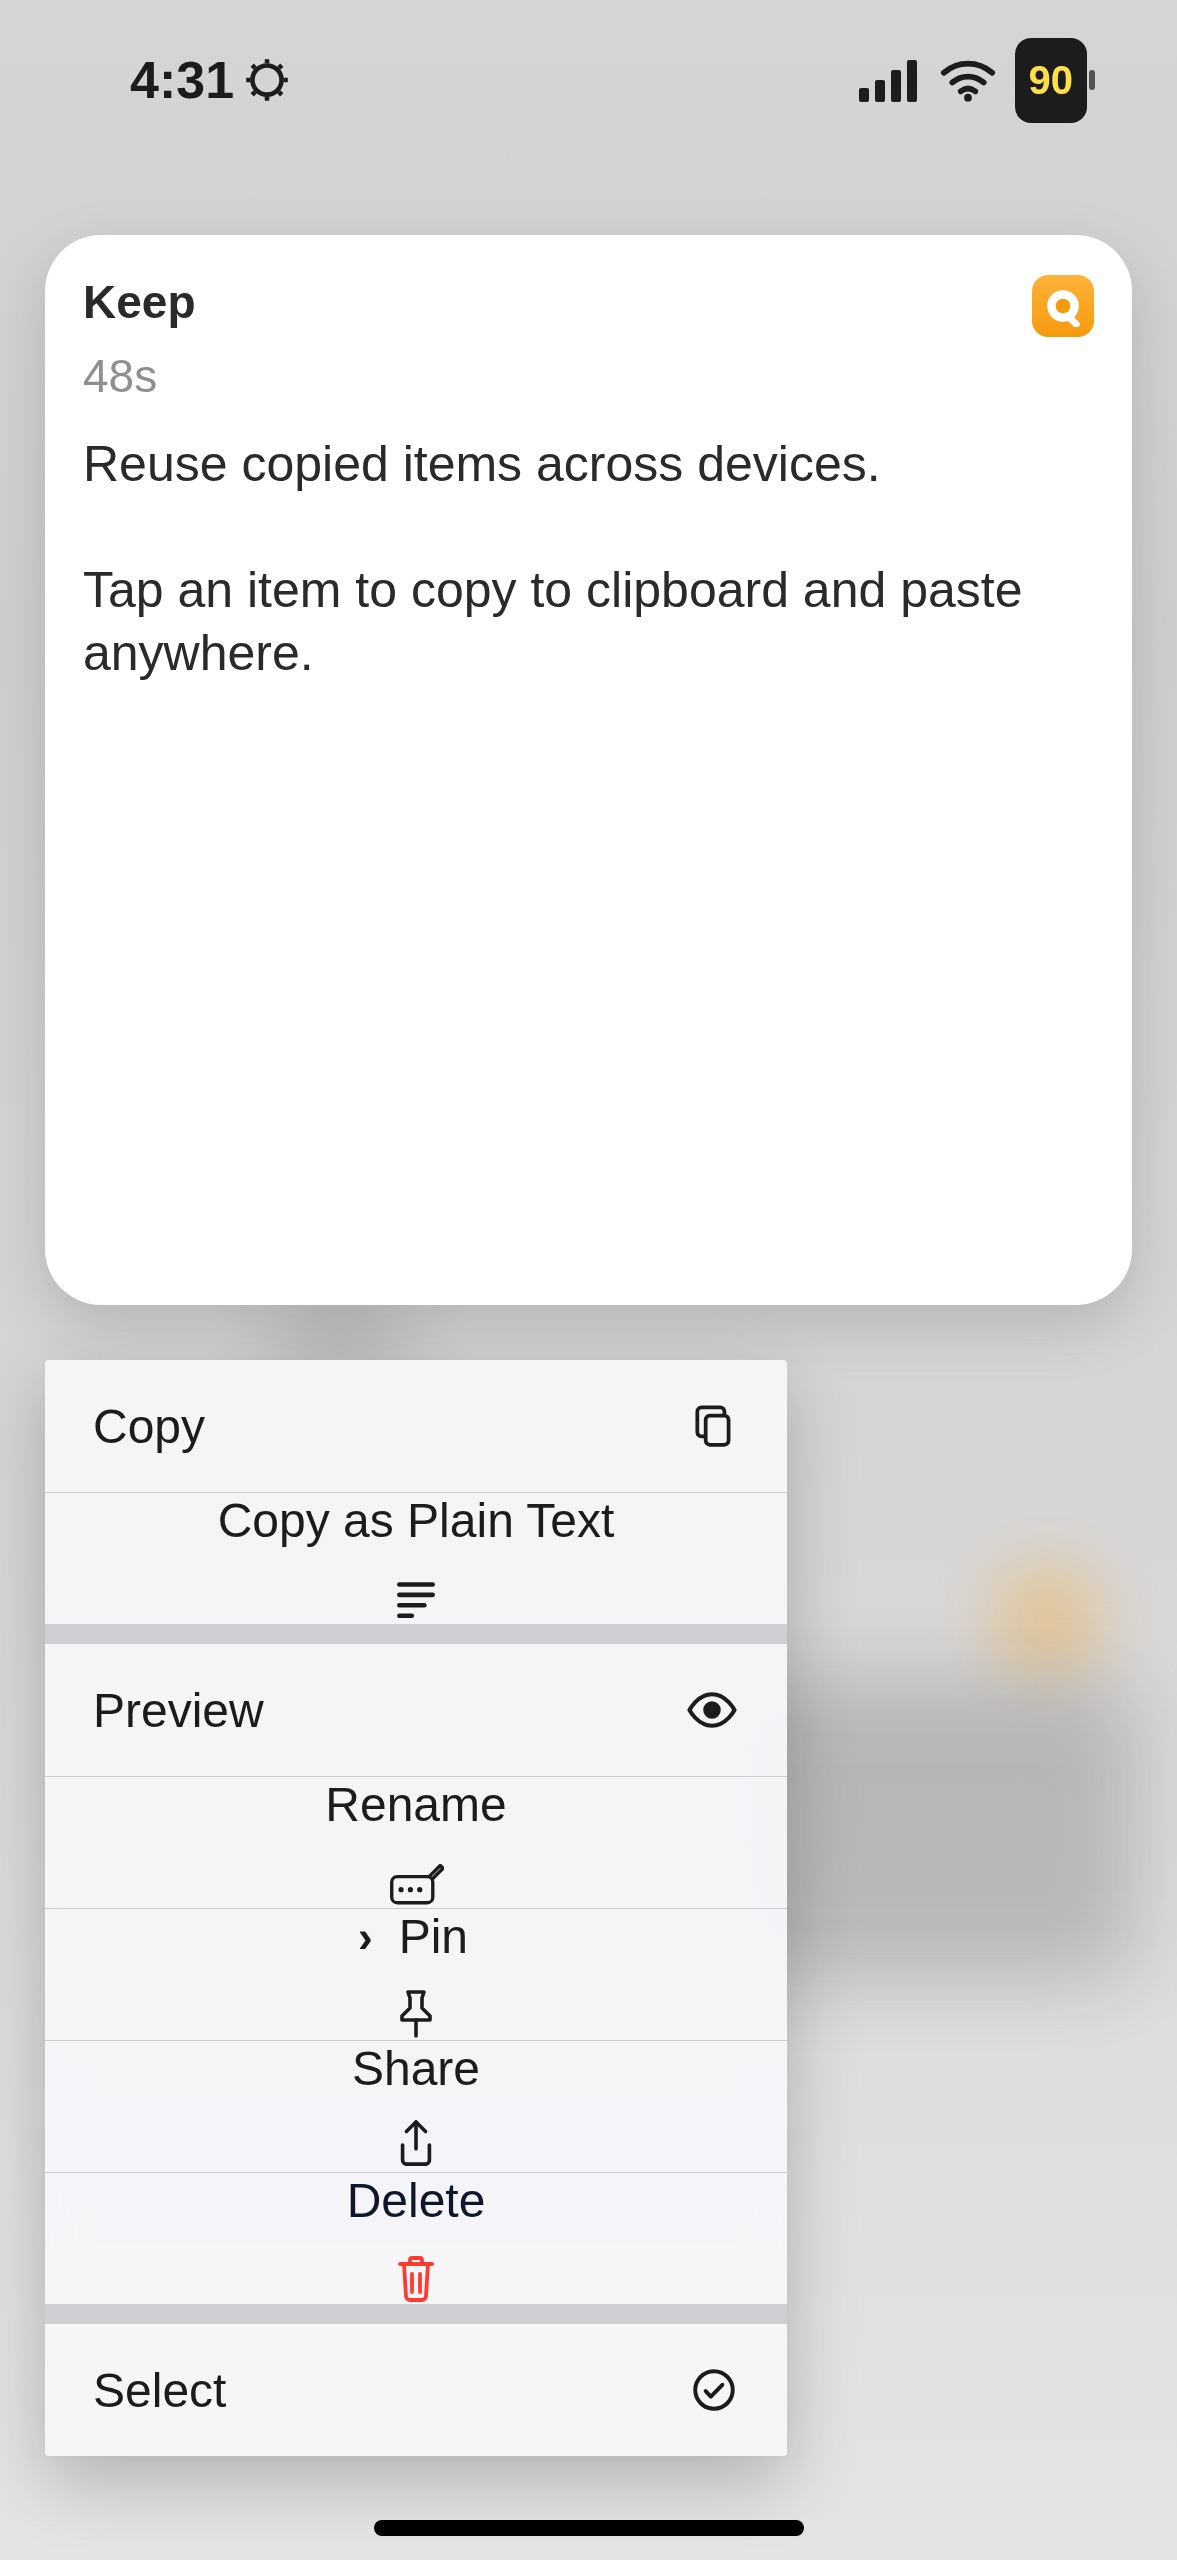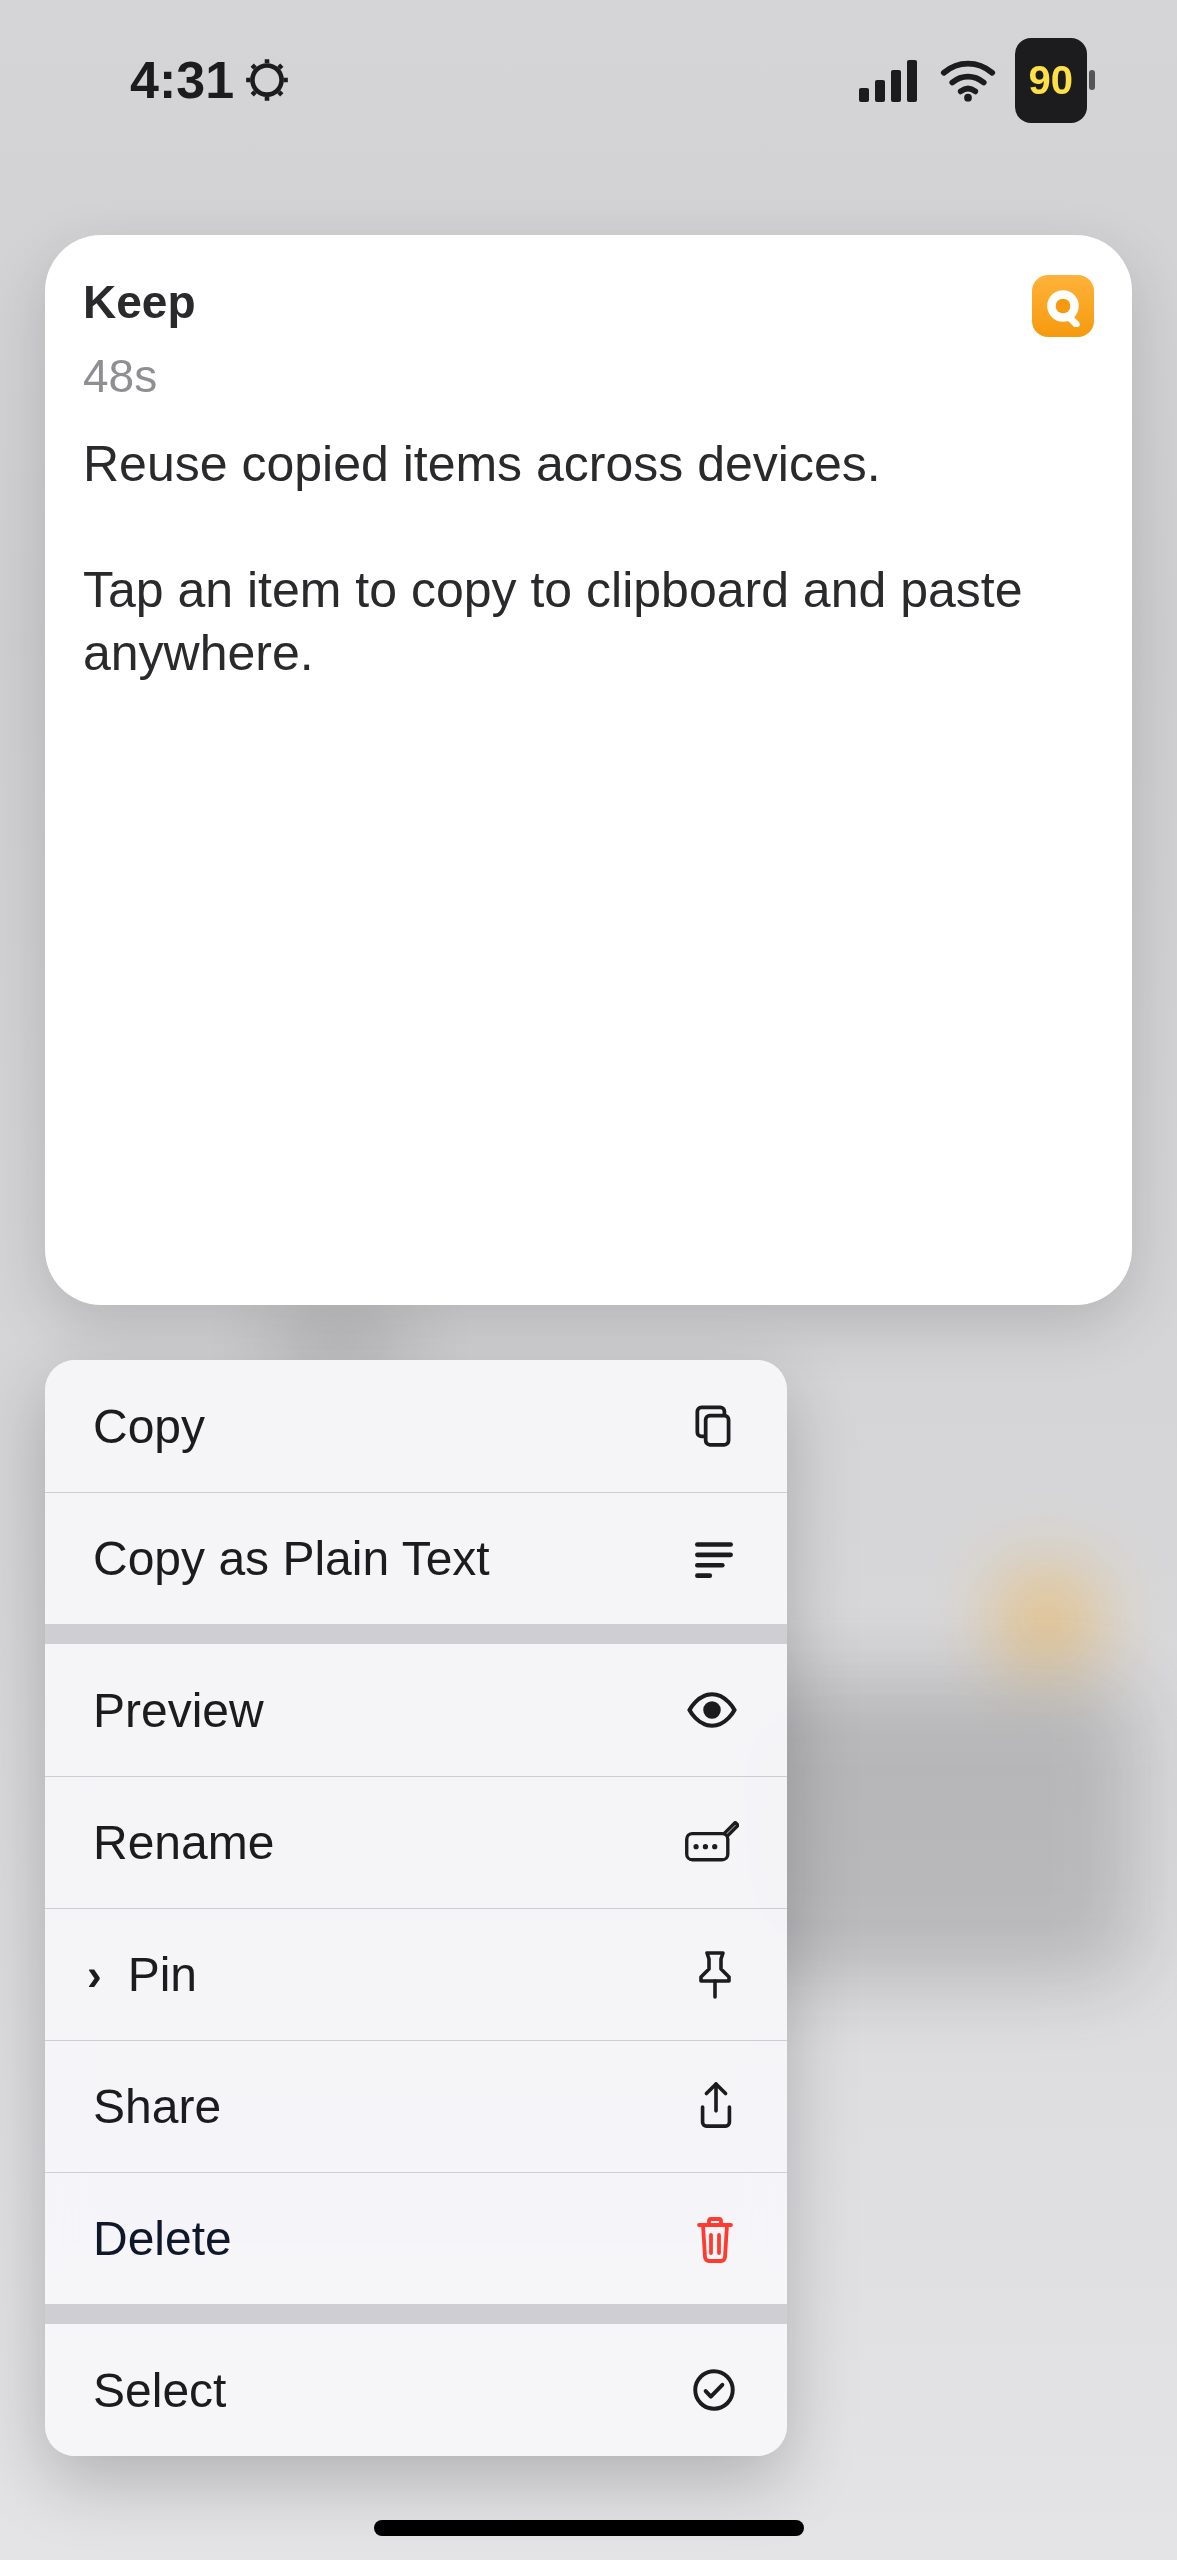--- a/index.html
+++ b/index.html
@@ -99,35 +99,35 @@
     white-space: pre-wrap;
   }
 
   
   .menu {
     position:absolute;
     left: 45px;
     top: 1360px;
     width: 742px;
     background: rgba(242,242,247,.96);
-    border-radius: 30px;
+    border-radius: 4px;
     box-shadow: 0 25px 70px rgba(0,0,0,.22);
     overflow:hidden;
     -webkit-backdrop-filter: blur(20px);
     backdrop-filter: blur(20px);
   }
   .menu-row {
     display:flex; align-items:center; justify-content:space-between;
     padding: 0 48px;
     height: 132px;
     font-size: 48px;
     color:#1c1c1e;
     background: rgba(255,255,255,.30);
   }
-  .menu-row + .menu-row { border-top: 1.5px solid rgba(60,60,67,.22); }
+  .menu-row + .menu-row { border-top: 1.5px solid rgba(60,60,67,.22); flex-direction: column; }
   .menu-sep {
     height: 20px;
     background: rgba(200,200,205,.85);
   }
   .menu-row.destructive { color:#0f172a; }
   .menu-row .row-left { display:flex; align-items:center; gap:18px; }
   .submenu-arrow {
     font-size:44px; font-weight:700; color:#1c1c1e;
     margin-left: -6px; margin-right: 8px;
   }

